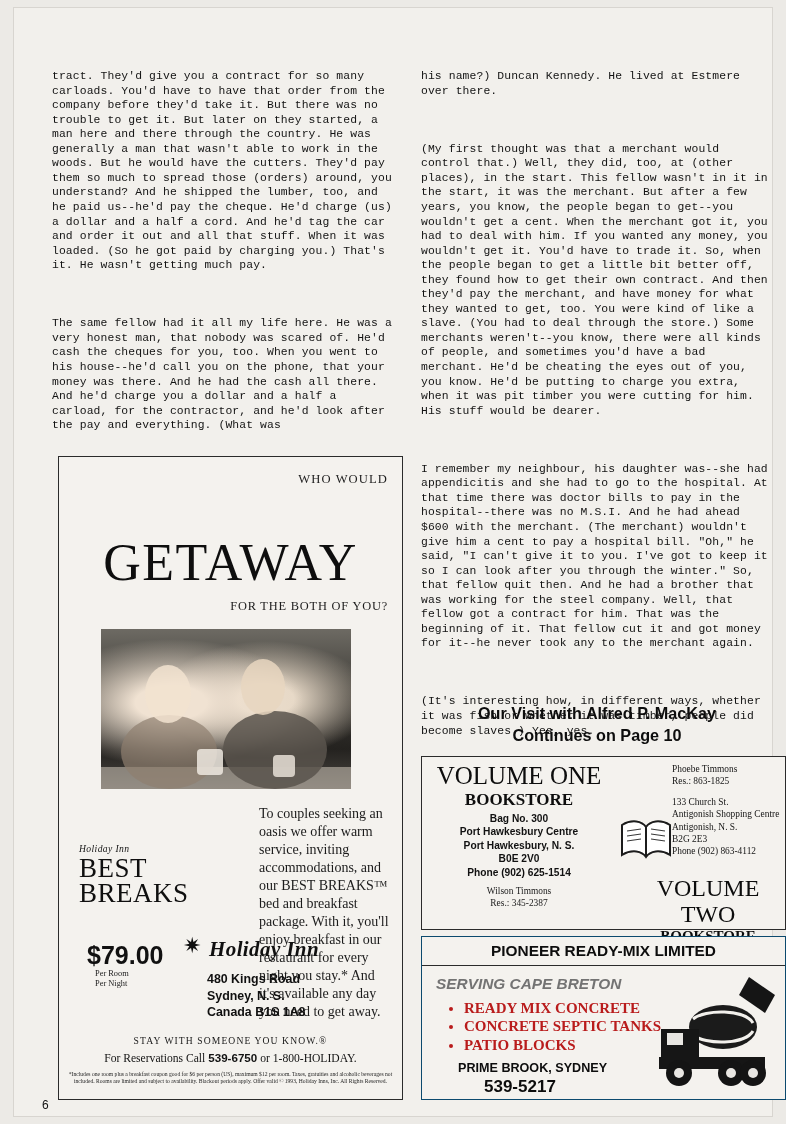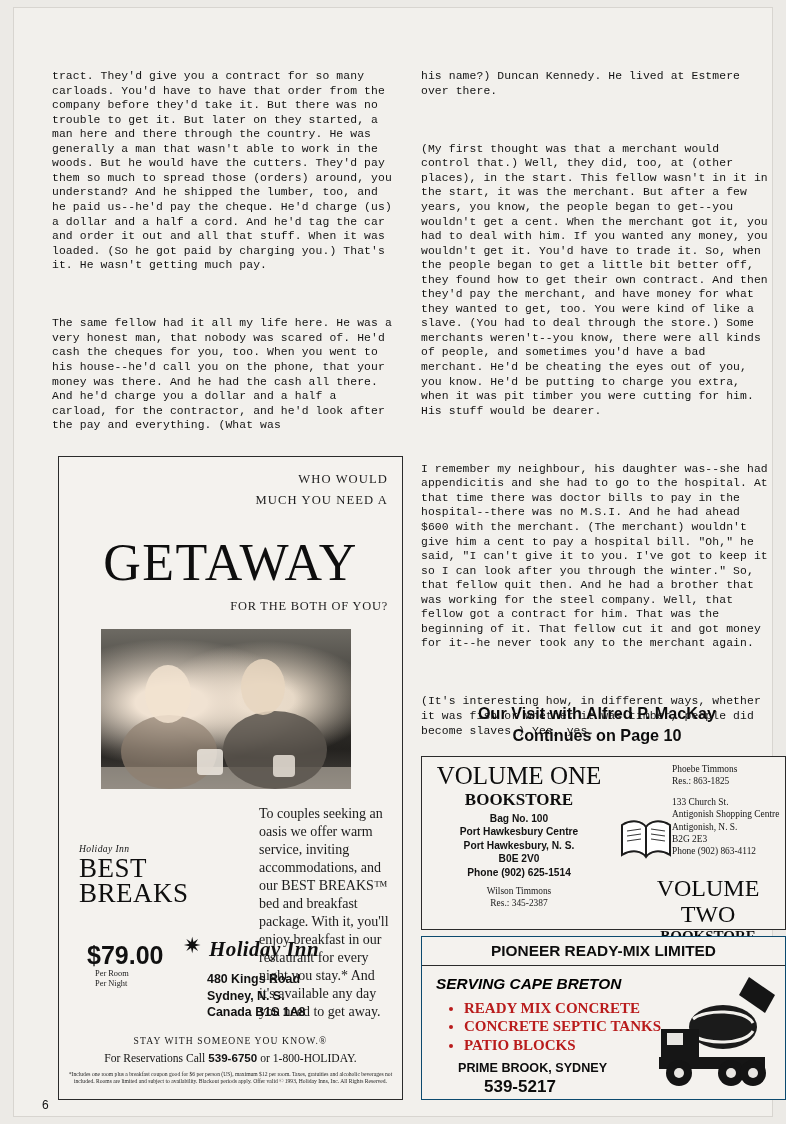--- a/index.html
+++ b/index.html
@@ -345,21 +345,21 @@
     border-bottom: 1px solid #2b2b2b;
   }
   .pio-serving {
     position: absolute;
     left: 14px;
     top: 38px;
     font-family: "Liberation Sans", sans-serif;
     font-weight: bold;
     font-style: italic;
     font-size: 15.4px;
-    color: #000000;
+    color: #737373;
   }
   .pio-list {
     position: absolute;
     left: 24px;
     top: 62px;
     margin: 0;
     padding: 0 0 0 18px;
     font-family: Liberation Serif, serif;
     font-weight: bold;
     font-size: 15px;
@@ -420,21 +420,20 @@
     </div>
 
     <div class="mackay">
       <div>Our Visit with Alfred P. MacKay</div>
       <div>Continues on Page 10</div>
     </div>
 
     <div class="ad-holiday">
       <div class="hi-kicker">
         <div>WHO WOULD</div>
-        <div>MUCH YOU NEED A</div>
       </div>
       <div class="hi-getaway">GETAWAY</div>
       <div class="hi-sub">FOR THE BOTH OF YOU?</div>
 
       <div class="hi-photo">
         <div class="table"></div>
         <div class="blob b3"></div>
         <div class="blob b4"></div>
         <div class="blob b1"></div>
         <div class="blob b2"></div>
@@ -472,21 +471,21 @@
         <span>1-800-HOLIDAY.</span>
       </div>
       <div class="hi-fine">*Includes one room plus a breakfast coupon good for $6 per person (US), maximum $12 per room. Taxes, gratuities and alcoholic beverages not included. Rooms are limited and subject to availability. Blackout periods apply. Offer valid © 1993, Holiday Inns, Inc. All Rights Reserved.</div>
     </div>
 
     <div class="ad-books">
       <div class="vol-one">
         <div class="t1">VOLUME ONE</div>
         <div class="t2">BOOKSTORE</div>
         <div class="addr">
-          <div>Bag No. 100</div>
+          <div>Bag No. 300</div>
           <div>Port Hawkesbury Centre</div>
           <div>Port Hawkesbury, N. S.</div>
           <div>B0E 2V0</div>
           <div>Phone (902) 625-1514</div>
         </div>
         <div class="small">
           <div>Wilson Timmons</div>
           <div>Res.: 345-2387</div>
         </div>
       </div>

